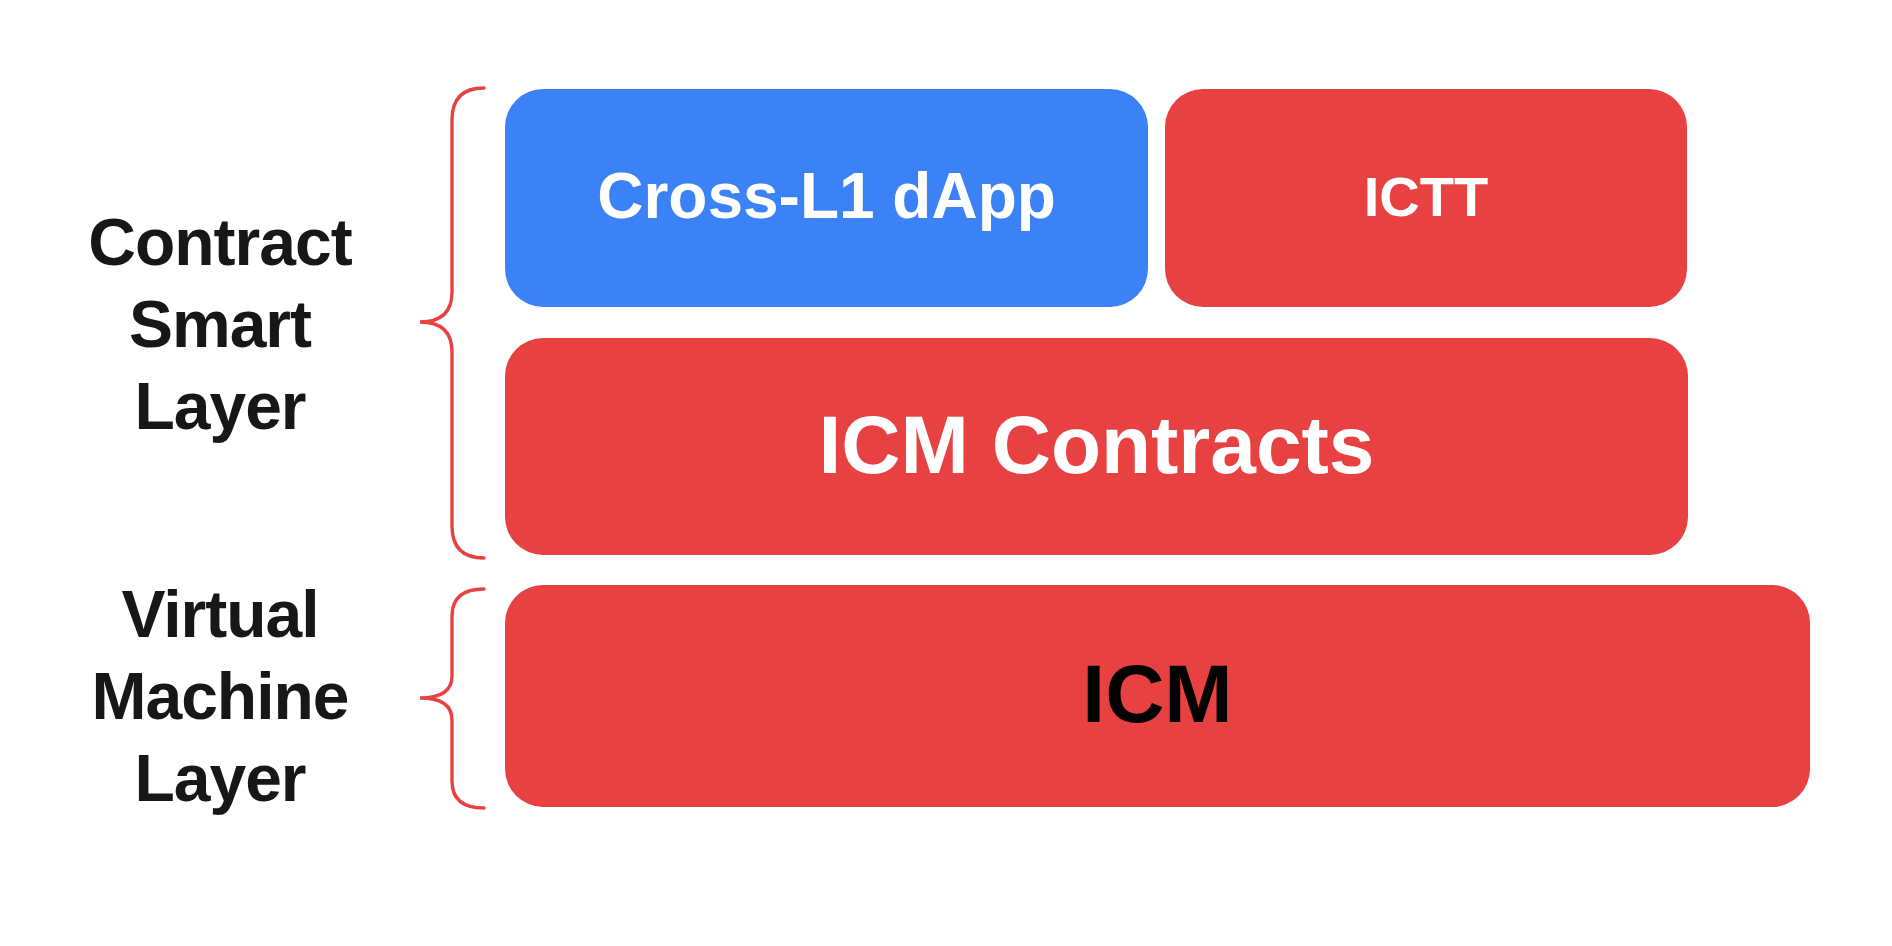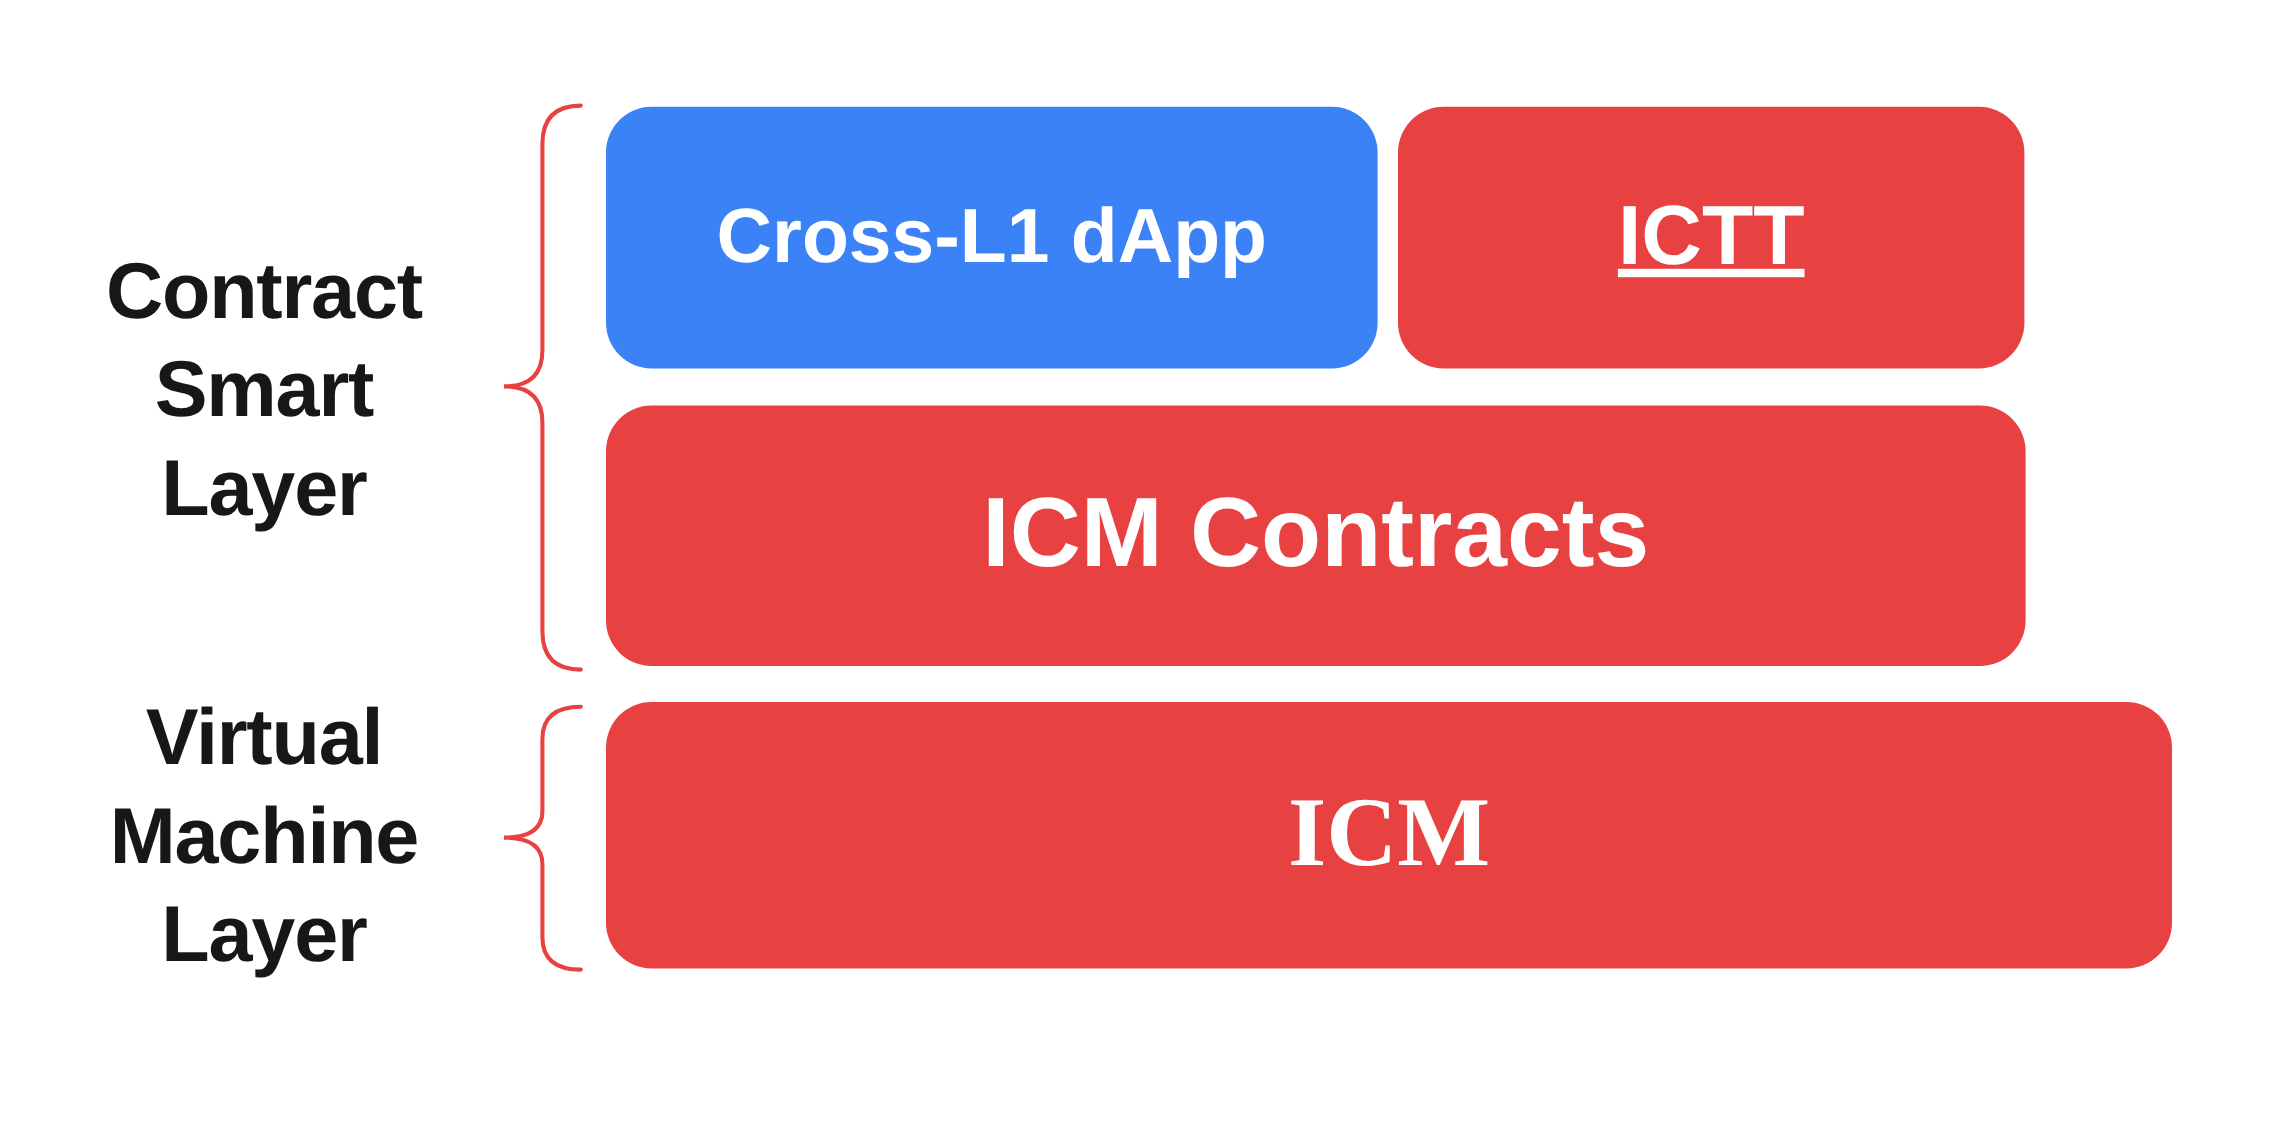--- a/index.html
+++ b/index.html
@@ -50,21 +50,21 @@
     border-radius: 38px;
     display: flex;
     align-items: center;
     justify-content: center;
     color: #ffffff;
     font-weight: 700;
     letter-spacing: 0;
   }
   .box .box-label { transform: translateY(-2px); }
   .box-cross { left: 505px;  top: 89px;  width: 643px;  height: 218px; font-size: 64px; }
-  .box-ictt  { left: 1165px; top: 89px;  width: 522px;  height: 218px; font-size: 70px; text-decoration: underline; }
+  .box-ictt  { left: 1165px; top: 89px;  width: 522px;  height: 218px; font-size: 56px; }
   .box-icmc  { left: 505px;  top: 338px; width: 1183px; height: 217px; font-size: 82px; }
   .box-icm   { left: 505px;  top: 585px; width: 1305px; height: 222px; font-size: 82px; }
 </style>
 </head>
 <body>
 
 <div class="stage" style="background-color: rgb(255, 255, 255);">
 
   <div class="layer-label label-smart" style="color: rgb(23, 23, 23);">
     <span class="line">Contract</span>
@@ -96,16 +96,16 @@
 
   <div class="box box-ictt" style="background-color: rgb(232, 65, 66);">
     <span class="box-label" style="color: rgb(255, 255, 255);">ICTT</span>
   </div>
 
   <div class="box box-icmc" style="background-color: rgb(232, 65, 66);">
     <span class="box-label" style="color: rgb(255, 255, 255);">ICM Contracts</span>
   </div>
 
   <div class="box box-icm" style="background-color: rgb(232, 65, 66);">
-    <span class="box-label" style="color: #ffffff; font-family: Liberation Serif, serif;">ICM</span>
+    <span class="box-label" style="color: #000000;">ICM</span>
   </div>
 
 </div>
 
 </body></html>

